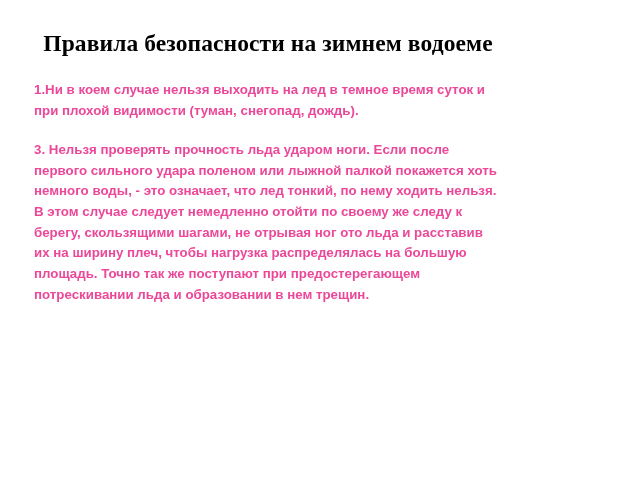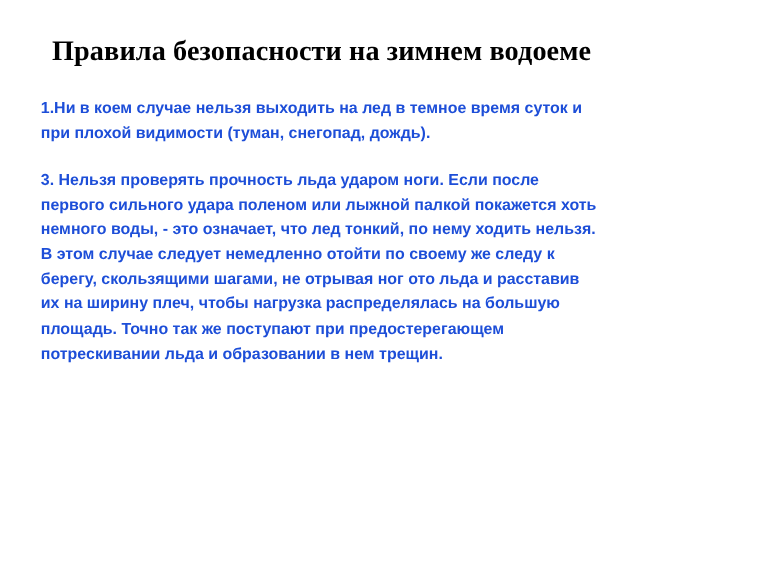--- a/index.html
+++ b/index.html
@@ -31,21 +31,21 @@
     margin: 10px 0 0 0;
     letter-spacing: 0.1px;
   }
   .body-block {
     margin-top: 23px;
   }
   .para {
     font-family: "Liberation Sans", sans-serif;
     font-weight: bold;
     font-size: 13.3px;
-    color: #1d4ed8;
+    color: #ec4899;
     line-height: 1.55;
     margin: 0 0 17px 0;
     text-align: left;
   }
   .para:last-child {
     margin-bottom: 0;
   }
   .para.p1 { margin-bottom: 19px; }
   .para.p2 { margin-bottom: 19px; }
 </style>

